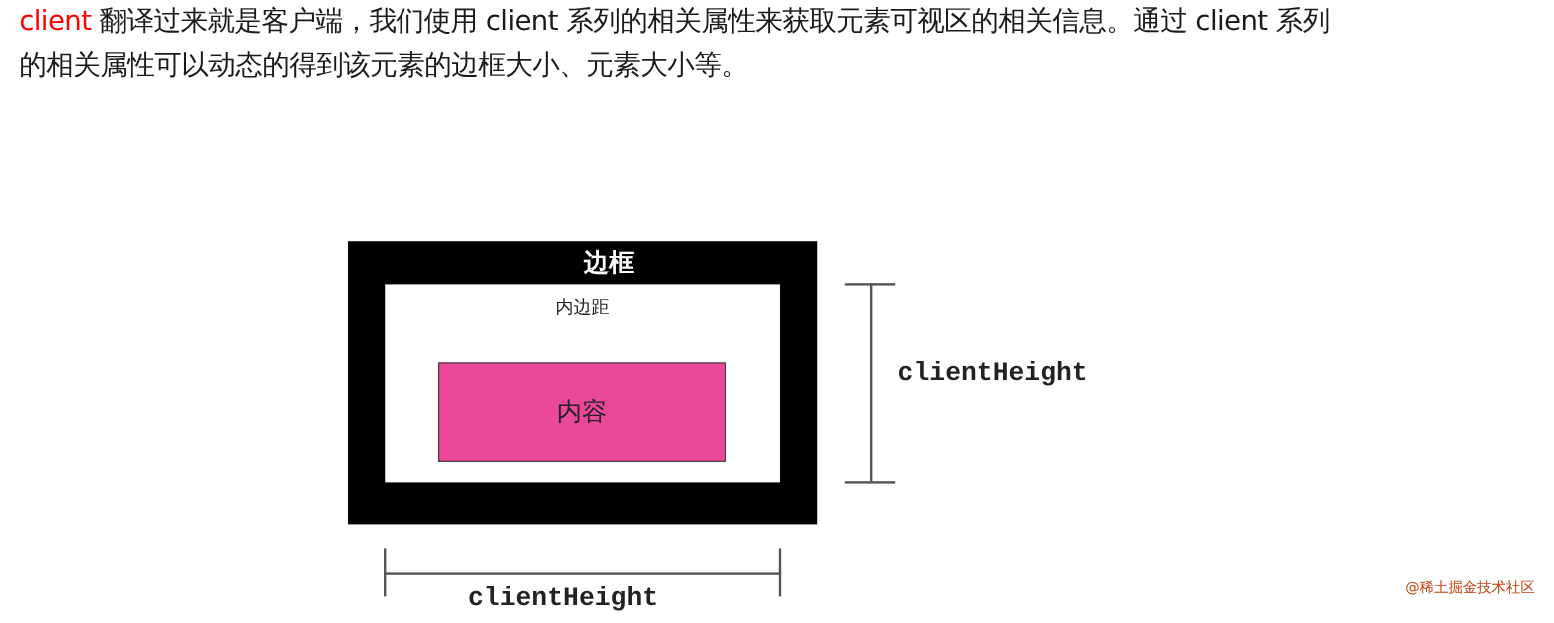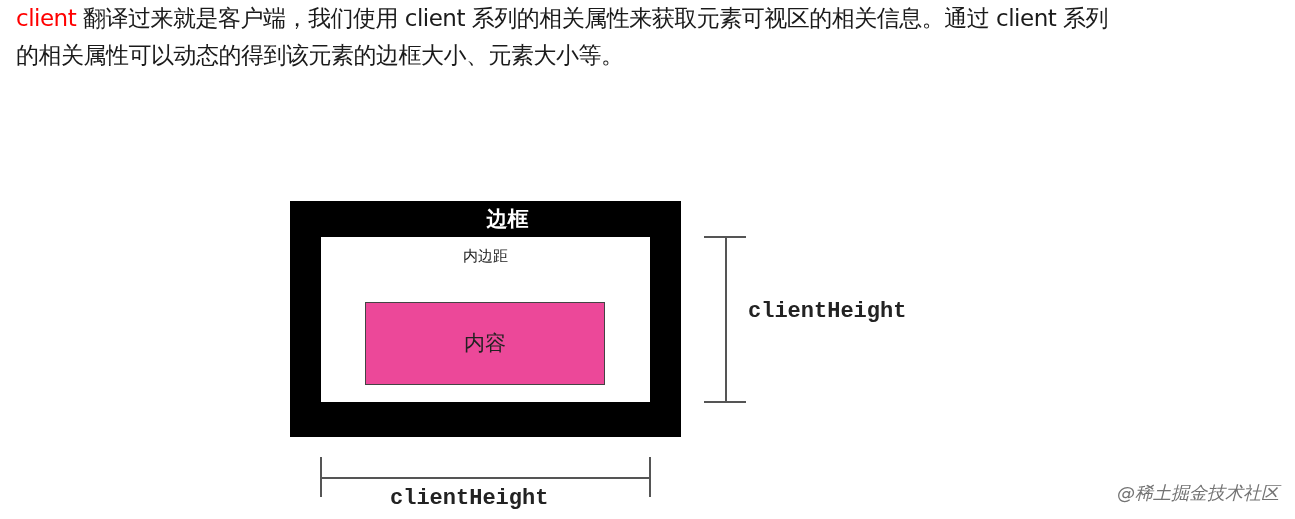--- a/index.html
+++ b/index.html
@@ -47,23 +47,22 @@
     .tick-h { position: absolute; height: 2px; background: #555; width: 42px; left: 704px; }
     .label-mono {
       position: absolute; font-family: "Liberation Mono", "DejaVu Sans Mono", monospace;
       font-weight: bold; font-size: 22px; color: #222; letter-spacing: 0px;
     }
     
     .dim-h { position: absolute; left: 321px; top: 477px; width: 329px; height: 2px; background: #555; }
     .tick-v { position: absolute; width: 2px; background: #555; height: 40px; top: 457px; }
 
     .watermark {
-      position: absolute; right: 16px; top: 481px; font-size: 18px; color: #737373;
+      position: absolute; right: 16px; top: 481px; font-size: 12px; color: #c2410c;
       font-family: "DejaVu Sans", sans-serif;
-      font-style: italic;
     }
   </style>
 </head>
 <body>
 
 <div class="para">
   <span class="line"><span class="red">client</span><span> 翻译过来就是客户端，我们使用 client 系列的相关属性来获取元素可视区的相关信息。通过 client 系列</span></span>
   <span class="line">的相关属性可以动态的得到该元素的边框大小、元素大小等。</span>
 </div>
 

